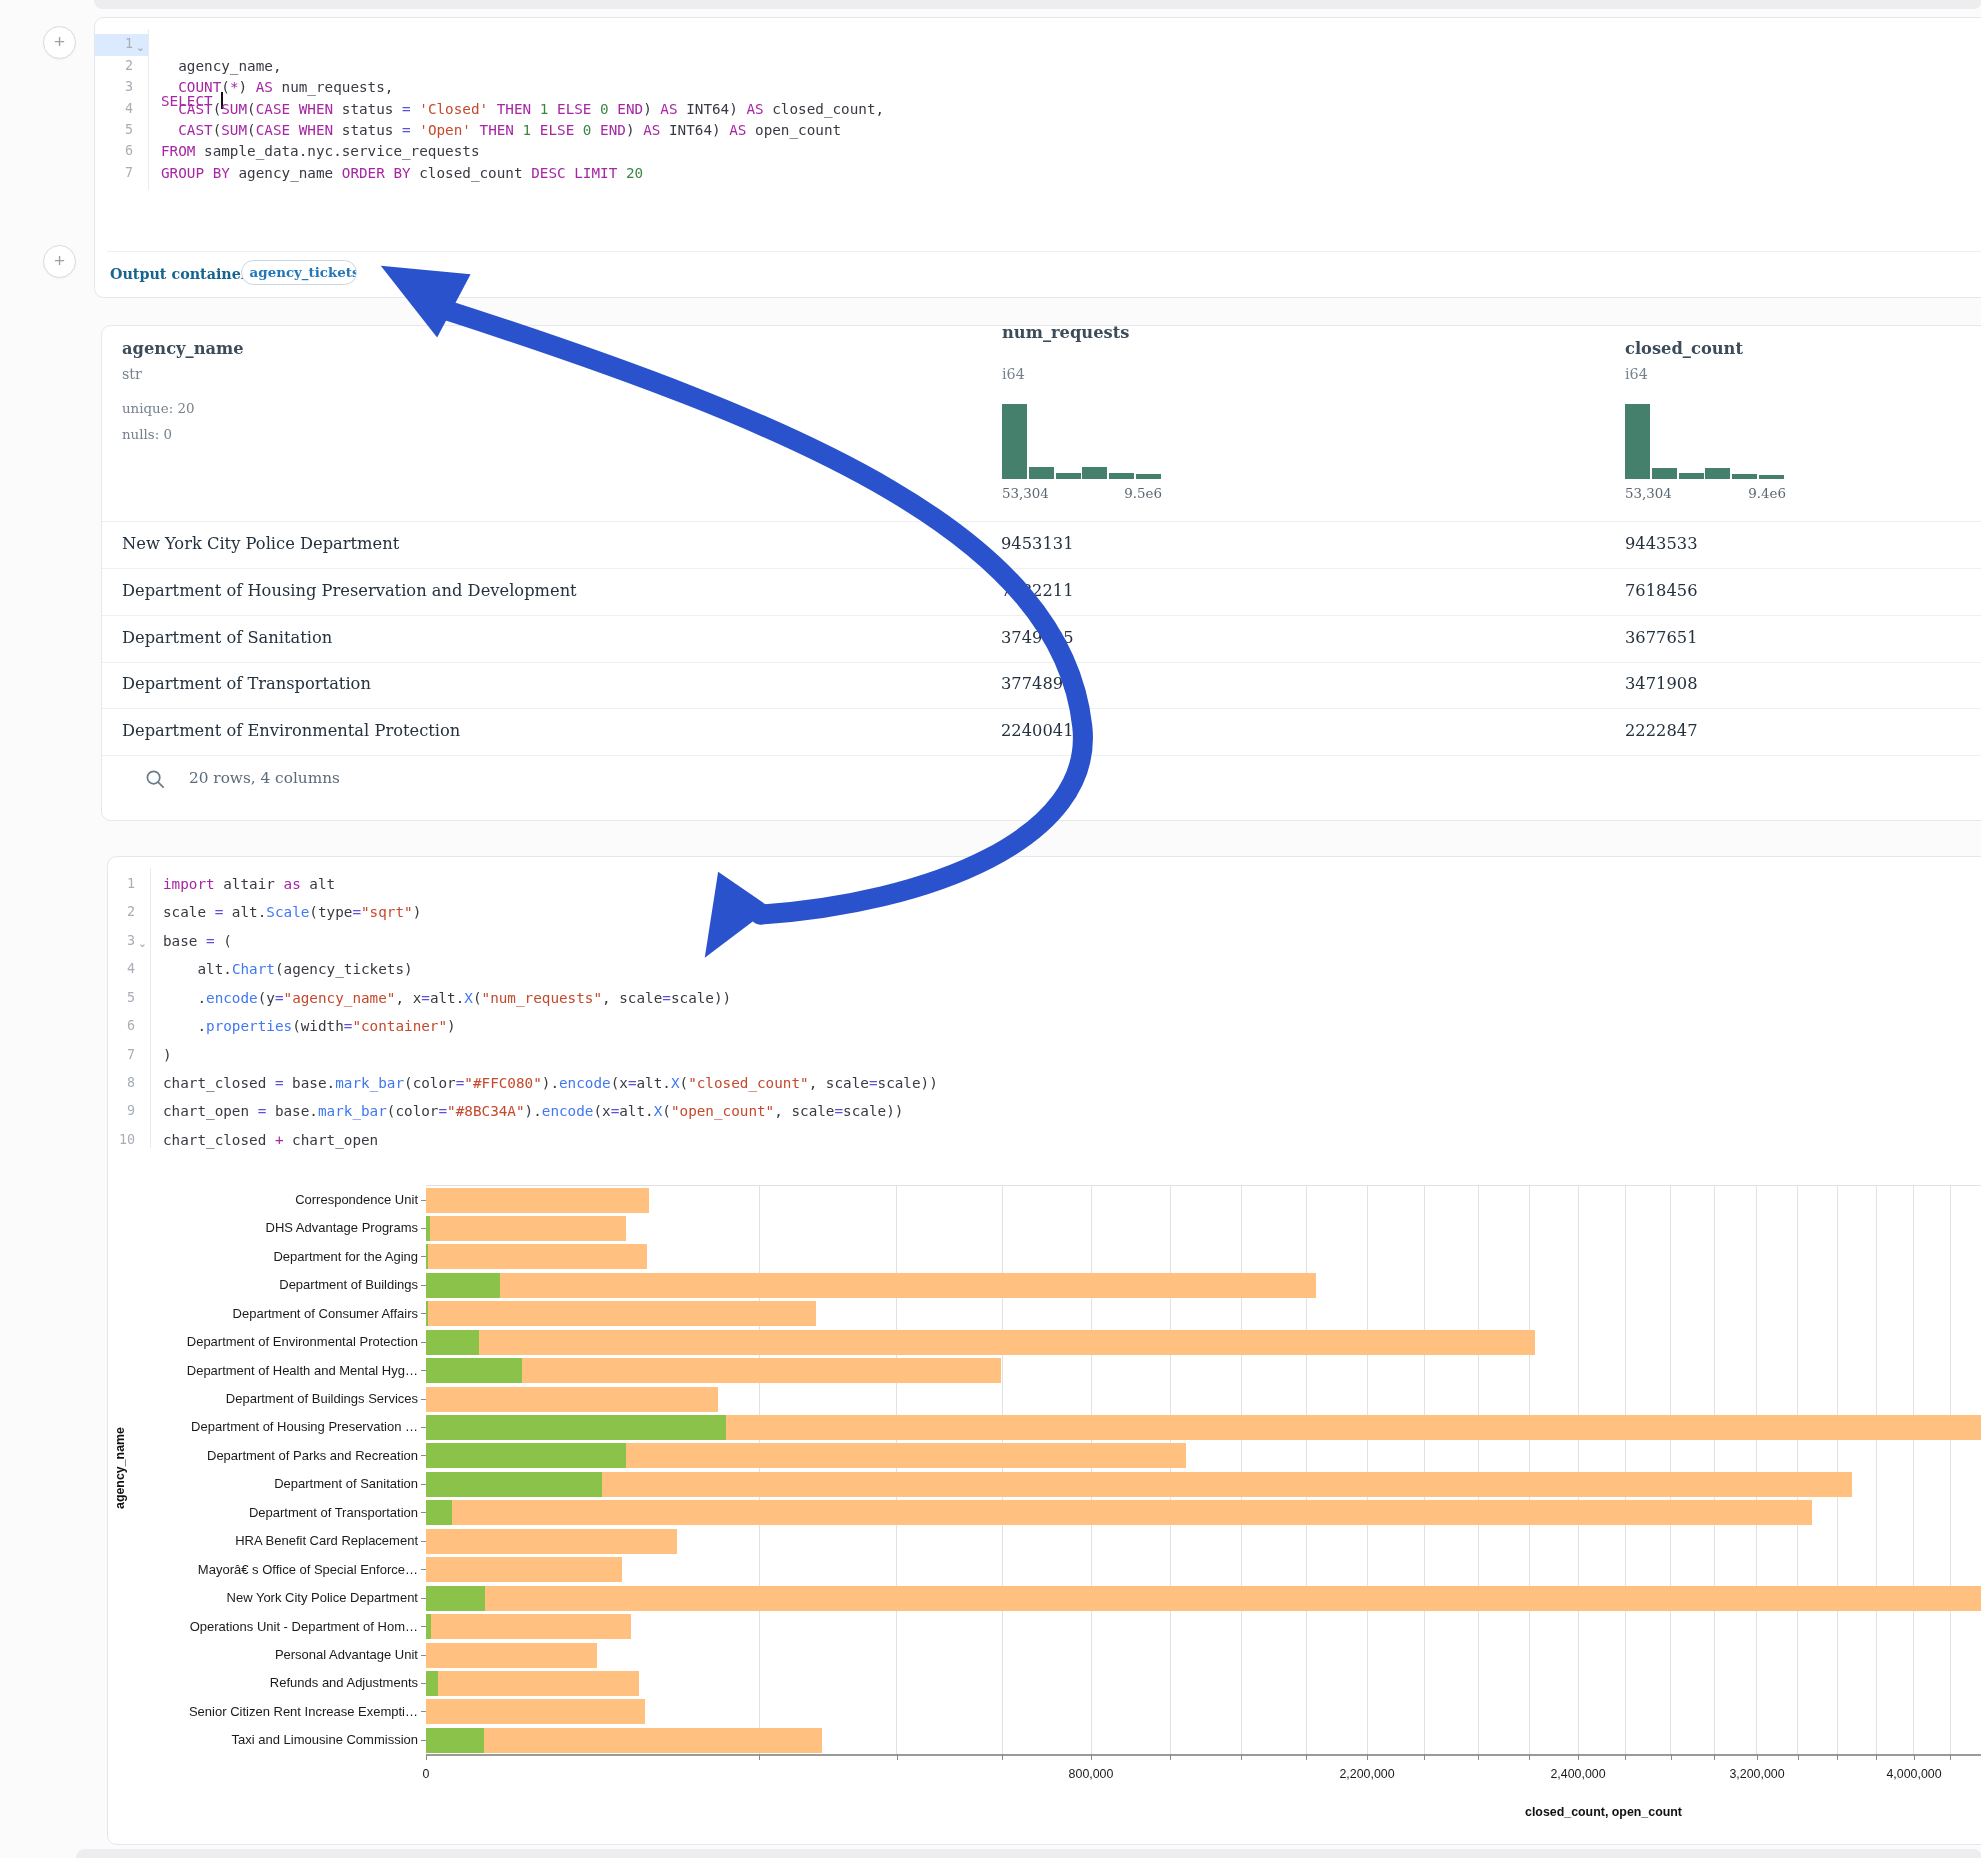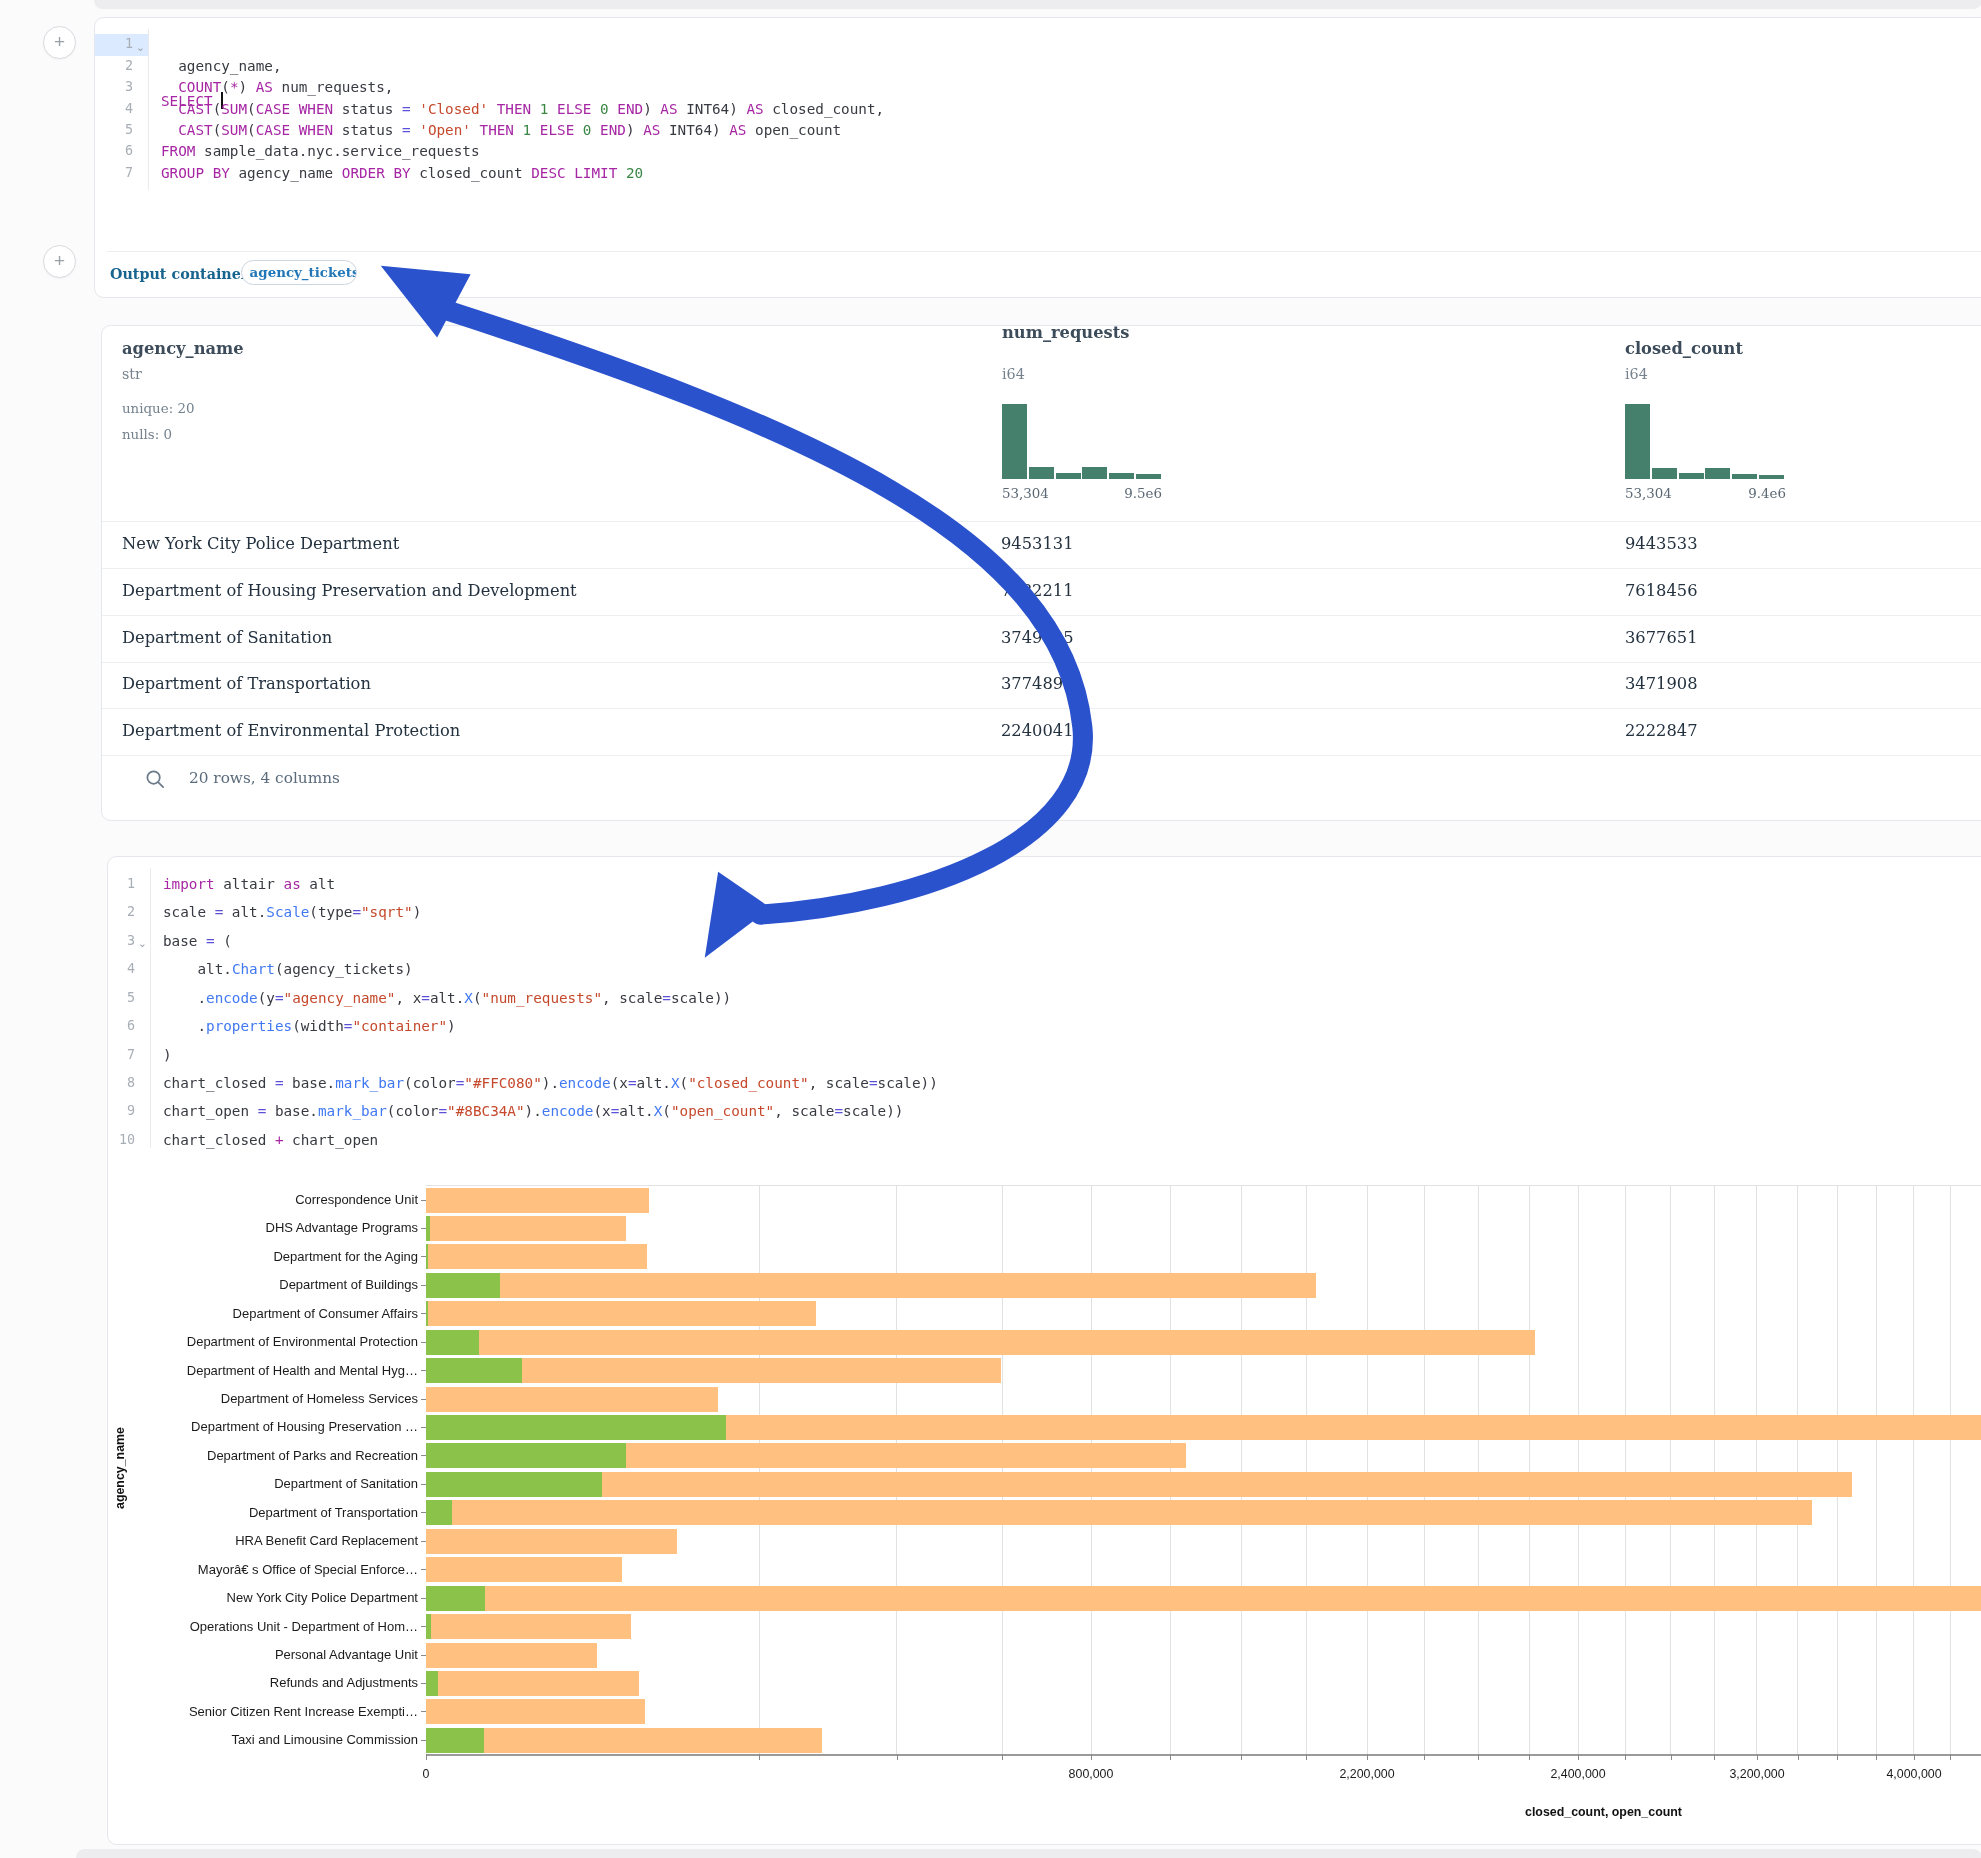--- a/index.html
+++ b/index.html
@@ -242,21 +242,21 @@
       <div class="ylab" style="left:0;top:1249px;">Department for the Aging</div>
       <div class="ytick" style="left:421px;top:1256px;"></div>
       <div class="ylab" style="left:0;top:1277px;">Department of Buildings</div>
       <div class="ytick" style="left:421px;top:1285px;"></div>
       <div class="ylab" style="left:0;top:1306px;text-align:right;">Department of Consumer Affairs</div>
       <div class="ytick" style="left:421px;top:1313px;"></div>
       <div class="ylab" style="left:0;top:1334px;">Department of Environmental Protection</div>
       <div class="ytick" style="left:421px;top:1342px;"></div>
       <div class="ylab" style="left:0;top:1363px;">Department of Health and Mental Hyg…</div>
       <div class="ytick" style="left:421px;top:1370px;"></div>
-      <div class="ylab" style="left:0;top:1391px;">Department of Homeless Services</div>
+      <div class="ylab" style="left:0;top:1391px;">Department of Buildings Services</div>
       <div class="ytick" style="left:421px;top:1399px;"></div>
       <div class="ylab" style="left:0;top:1419px;">Department of Housing Preservation …</div>
       <div class="ytick" style="left:421px;top:1427px;"></div>
       <div class="ylab" style="left:0;top:1448px;">Department of Parks and Recreation</div>
       <div class="ytick" style="left:421px;top:1455px;"></div>
       <div class="ylab" style="left:0;top:1476px;">Department of Sanitation</div>
       <div class="ytick" style="left:421px;top:1484px;"></div>
       <div class="ylab" style="left:0;top:1505px;">Department of Transportation</div>
       <div class="ytick" style="left:421px;top:1512px;"></div>
       <div class="ylab" style="left:0;top:1533px;">HRA Benefit Card Replacement</div>

